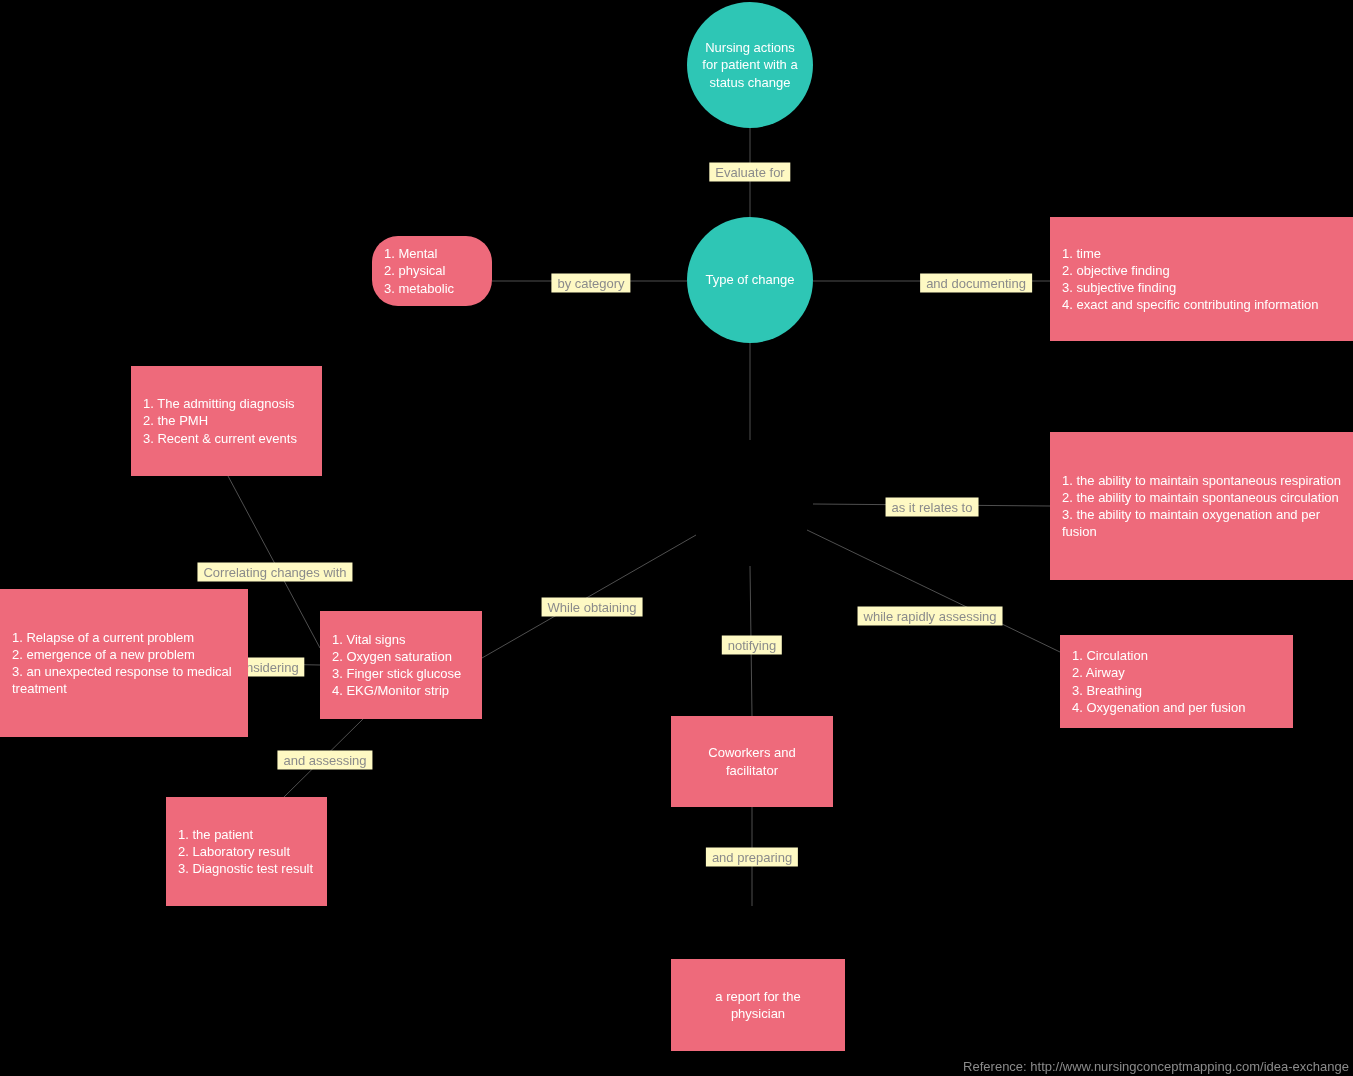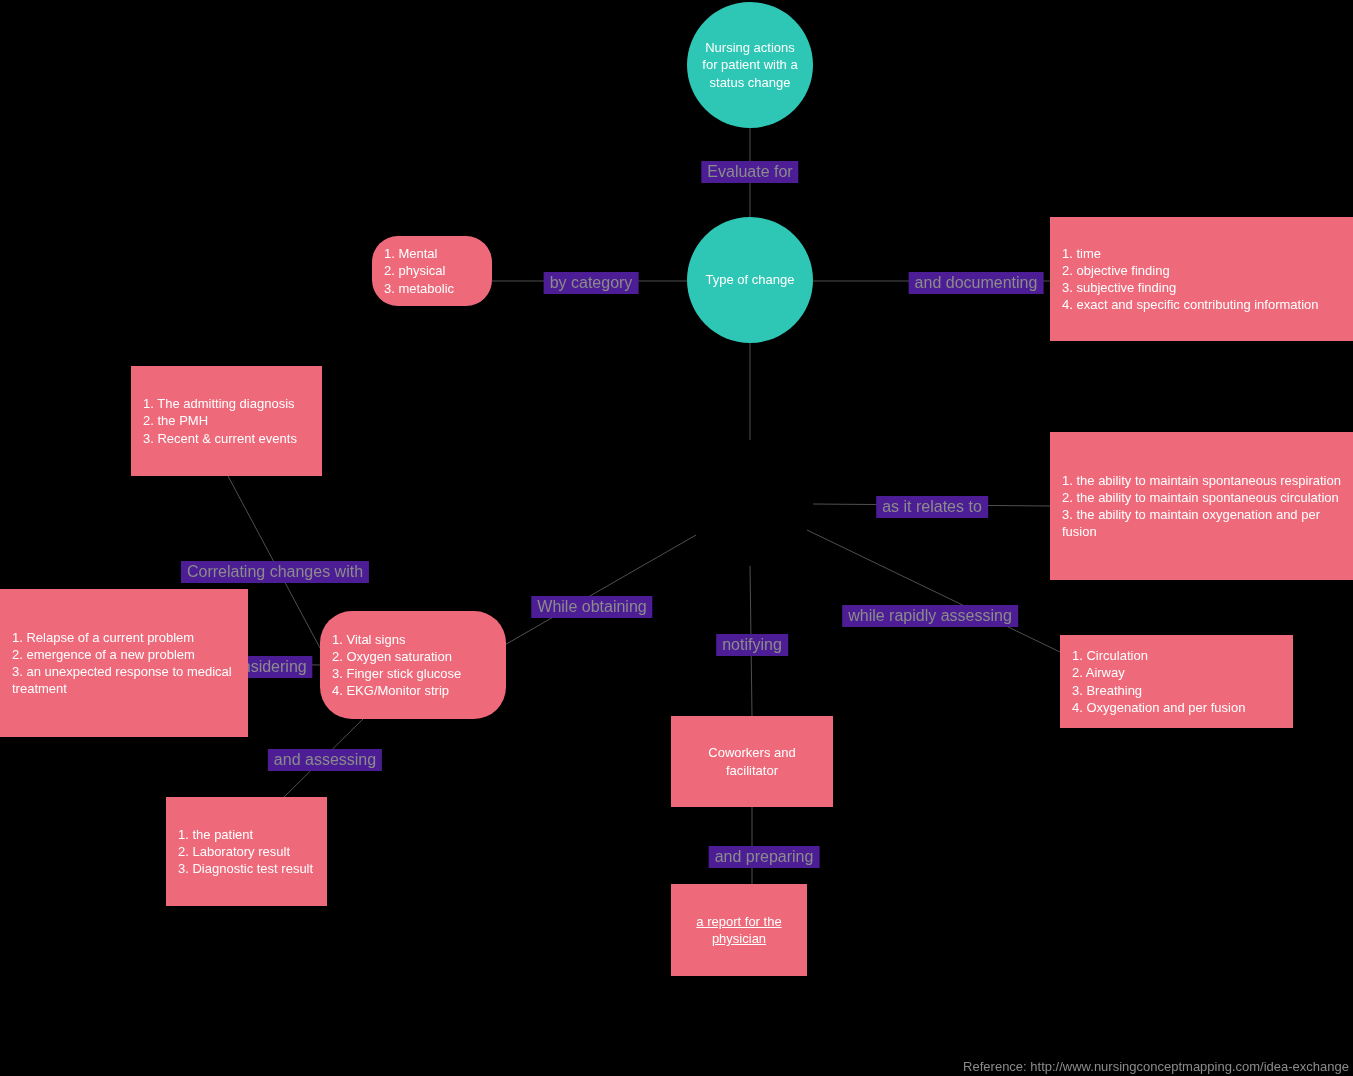--- a/index.html
+++ b/index.html
@@ -13,21 +13,21 @@
     background:#2ec6b5; display:flex; align-items:center; justify-content:center;
     text-align:center; padding:10px;
   }
   .box {
     background:#ee6a7b; display:flex; align-items:center;
     padding:8px 12px; white-space:pre-line;
   }
   .box.center { justify-content:center; text-align:center; padding:4px 18px; }
   .edge-label {
     position:absolute; transform:translate(-50%,-50%);
-    background:#4c1d95; color:#8b8b8b; font-size:16px;
+    background:#fef9c3; color:#8b8b8b; font-size:13px;
     padding:2px 6px; white-space:nowrap; z-index:1;
   }
   .reference {
     position:absolute; right:4px; bottom:2px;
     color:#8b8b8b; font-size:13px; z-index:2;
   }
 </style>
 </head>
 <body>
 
@@ -51,50 +51,50 @@
   <div class="edge-label" style="left:750px; top:172px;">Evaluate for</div>
   <div class="edge-label" style="left:591px; top:283px;">by category</div>
   <div class="edge-label" style="left:944px; top:283px;margin-left:32px;">and documenting</div>
   <div class="edge-label" style="left:932px; top:507px;">as it relates to</div>
   <div class="edge-label" style="left:275px; top:572px;">Correlating changes with</div>
   <div class="edge-label" style="left:592px; top:607px;">While obtaining</div>
   <div class="edge-label" style="left:930px; top:616px;">while rapidly assessing</div>
   <div class="edge-label" style="left:752px; top:645px;">notifying</div>
   <div class="edge-label" style="left:264px; top:667px;">Considering</div>
   <div class="edge-label" style="left:325px; top:760px;">and assessing</div>
-  <div class="edge-label" style="left:752px; top:857px;margin-left:12px;">and preparing</div>
+  <div class="edge-label" style="left:752px; top:857px;">and preparing</div>
 
   <div class="node circle" style="left:687px; top:2px;">Nursing actions for patient with a status change</div>
   <div class="node circle" style="left:687px; top:217px;">Type of change</div>
 
   <div class="node box" style="left:372px; top:236px; width:120px; height:70px;border-radius:26px;">1. Mental
 2. physical
 3. metabolic</div>
   <div class="node box" style="left:1050px; top:217px; width:303px; height:124px;">1. time
 2. objective finding
 3.  subjective finding
 4. exact and specific contributing information</div>
   <div class="node box" style="left:131px; top:366px; width:191px; height:110px;">1. The admitting diagnosis
 2. the PMH
 3. Recent &amp; current events</div>
   <div class="node box" style="left:1050px; top:432px; width:303px; height:148px;">1. the ability to  maintain spontaneous respiration
 2. the ability to  maintain spontaneous circulation
 3.  the ability to  maintain oxygenation and per fusion</div>
   <div class="node box" style="left:0px; top:589px; width:248px; height:148px;">1. Relapse of a current problem
 2.  emergence of a new problem
 3. an unexpected response to medical treatment</div>
-  <div class="node box" style="left:320px; top:611px; width:186px; height:108px;border-radius:32px;">1. Vital signs
+  <div class="node box" style="left:320px; top:611px; width:162px; height:108px;">1. Vital signs
 2. Oxygen saturation
 3. Finger stick glucose
 4. EKG/Monitor strip</div>
   <div class="node box" style="left:1060px; top:635px; width:233px; height:93px;">1.  Circulation
 2. Airway
 3. Breathing
 4. Oxygenation and per fusion</div>
   <div class="node box center" style="left:671px; top:716px; width:162px; height:91px;">Coworkers and facilitator</div>
   <div class="node box" style="left:166px; top:797px; width:161px; height:109px;">1. the patient
 2. Laboratory result
 3. Diagnostic test result</div>
-  <div class="node box center" style="left:671px; top:884px; width:136px; height:92px;text-decoration:underline;">a report for the physician</div>
+  <div class="node box center" style="left:671px; top:959px; width:174px; height:92px;">a report for the physician</div>
 
   <div class="reference">Reference: http://www.nursingconceptmapping.com/idea-exchange</div>
 
 </div>
 
 </body></html>

